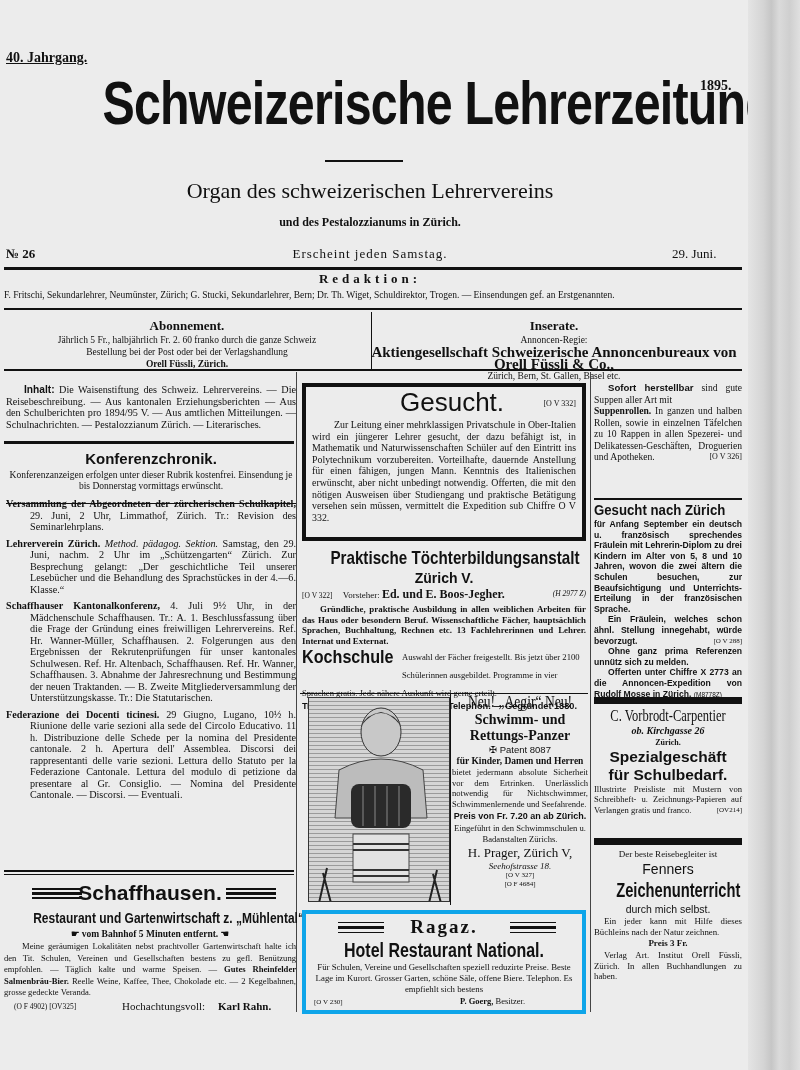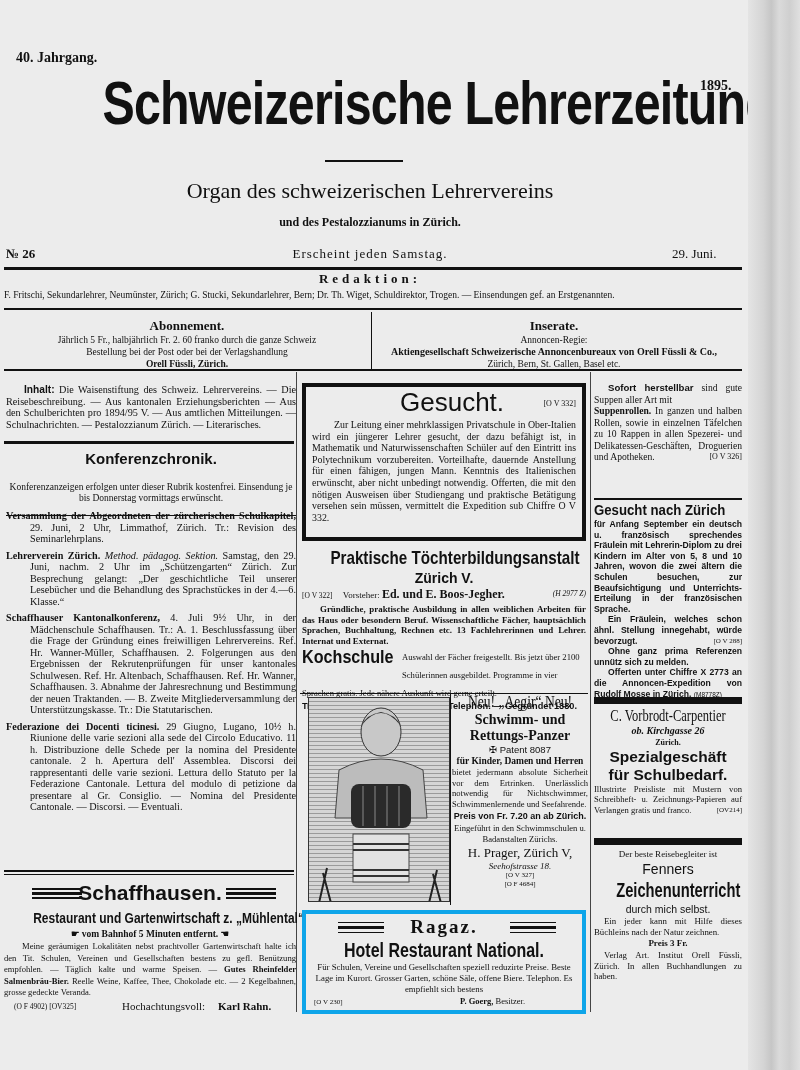--- a/index.html
+++ b/index.html
@@ -21,21 +21,21 @@
   .abs { position: absolute; }
   .sans { font-family: "Liberation Sans", sans-serif; }
   .serif { font-family: "Liberation Serif", serif; }
   .b { font-weight: bold; }
   .i { font-style: italic; }
   .c { text-align: center; }
   .j { text-align: justify; }
   .hr { position: absolute; background: #111; }
 
   
-  .jahrgang { left: 16px; top: 50px; font-size: 14px; font-weight: bold; font-family: "Liberation Serif", serif; }
+  .jahrgang { left: 6px; top: 50px; font-size: 14px; font-weight: bold; font-family: "Liberation Serif", serif; text-decoration: underline; }
   .year { left: 700px; top: 50px; font-size: 14px; font-weight: bold; font-family: "Liberation Serif", serif; margin-top: 28px; }
   .masthead { left: 6px; top: 70px; font-size: 62px; letter-spacing: -1px; transform: scaleX(0.78); white-space: nowrap; font-family: "Liberation Sans", sans-serif; font-weight: bold; line-height: 66px; }
   .organ { left: 0; width: 740px; top: 178px; font-size: 22px; text-align: center; font-family: "Liberation Serif", serif; }
   .pestal { left: 0; width: 740px; top: 215px; font-size: 12px; text-align: center; font-weight: bold; font-family: "Liberation Serif", serif; }
   .nr { left: 6px; top: 246px; font-size: 13px; font-weight: bold; font-family: "Liberation Serif", serif; }
   .erscheint { left: 0; width: 740px; top: 246px; font-size: 13px; text-align: center; letter-spacing: 1px; font-family: "Liberation Serif", serif; }
   .date { left: 672px; top: 246px; font-size: 13px; font-family: "Liberation Serif", serif; }
   .redaktion-h { left: 0; width: 740px; top: 271px; font-size: 13px; text-align: center; font-weight: bold; letter-spacing: 4px; font-family: "Liberation Serif", serif; }
   .redaktion-t { left: 4px; width: 740px; top: 290px; font-size: 9.5px; white-space: nowrap; font-family: "Liberation Serif", serif; }
 
@@ -88,37 +88,37 @@
   <div class="abs box-abo">
     <div class="box-h" style="margin-top:6px;">Abonnement.</div>
     <div class="box-t">Jährlich 5 Fr., halbjährlich Fr. 2. 60 franko durch die ganze Schweiz</div>
     <div class="box-t">Bestellung bei der Post oder bei der Verlagshandlung</div>
     <div class="box-t sans b">Orell Füssli, Zürich.</div>
   </div>
   <div class="hr" style="left:371px;top:312px;width:1px;height:58px;"></div>
   <div class="abs box-ins">
     <div class="box-h" style="margin-top:6px;">Inserate.</div>
     <div class="box-t">Annoncen-Regie:</div>
-    <div class="box-t sans b" style="font-size:10px;">Aktiengesellschaft Schweizerische Annoncenbureaux von Orell Füssli &amp; Co.,</div>
+    <div class="box-t sans b" style="font-size:15px;">Aktiengesellschaft Schweizerische Annoncenbureaux von Orell Füssli &amp; Co.,</div>
     <div class="box-t">Zürich, Bern, St. Gallen, Basel etc.</div>
   </div>
   <div class="hr" style="left:4px;top:369px;width:738px;height:2px;"></div>
   <div class="hr" style="left:296px;top:372px;width:1px;height:640px;background:#444;"></div>
   <div class="hr" style="left:590px;top:372px;width:1px;height:640px;background:#444;"></div>
 
   <div class="abs col-l" style="top:384px;">
     <p class="j" style="text-indent:18px;">
       <span class="sans b">Inhalt:</span>
       <span>Die Waisenstiftung des Schweiz. Lehrervereins. — Die Reisebeschreibung. — Aus kantonalen Erziehungsberichten — Aus den Schulberichten pro 1894/95 V. — Aus amtlichen Mitteilungen. — Schulnachrichten. — Pestalozzianum Zürich. — Literarisches.</span>
     </p>
   </div>
   <div class="hr" style="left:4px;top:441px;width:290px;height:3px;"></div>
 
   <div class="abs col-l" style="top:450px;">
-    <div class="c b sans" style="font-size:15px;line-height:18px;margin-bottom:14px;">Konferenzchronik.</div>
+    <div class="c b sans" style="font-size:15px;line-height:18px;margin-bottom:2px;">Konferenzchronik.</div>
     <div class="c" style="font-size:9.5px;line-height:11px;margin-bottom:6px;">Konferenzanzeigen erfolgen unter dieser Rubrik kostenfrei. Einsendung je bis Donnerstag vormittags erwünscht.</div>
 
     <div class="entry">
       <span class="b" style="text-decoration:line-through;">Versammlung der Abgeordneten der zürcherischen Schulkapitel,</span>
       <span>29. Juni, 2 Uhr, Limmathof, Zürich. Tr.: Revision des Seminarlehrplans.</span>
     </div>
     <div class="entry">
       <span class="b">Lehrerverein Zürich.</span>
       <span class="i">Method. pädagog. Sektion.</span>
       <span>Samstag, den 29. Juni, nachm. 2 Uhr im „Schützengarten“ Zürich. Zur Besprechung gelangt: „Der geschichtliche Teil unserer Lesebücher und die Behandlung des Sprachstückes in der 4.—6. Klasse.“</span>

